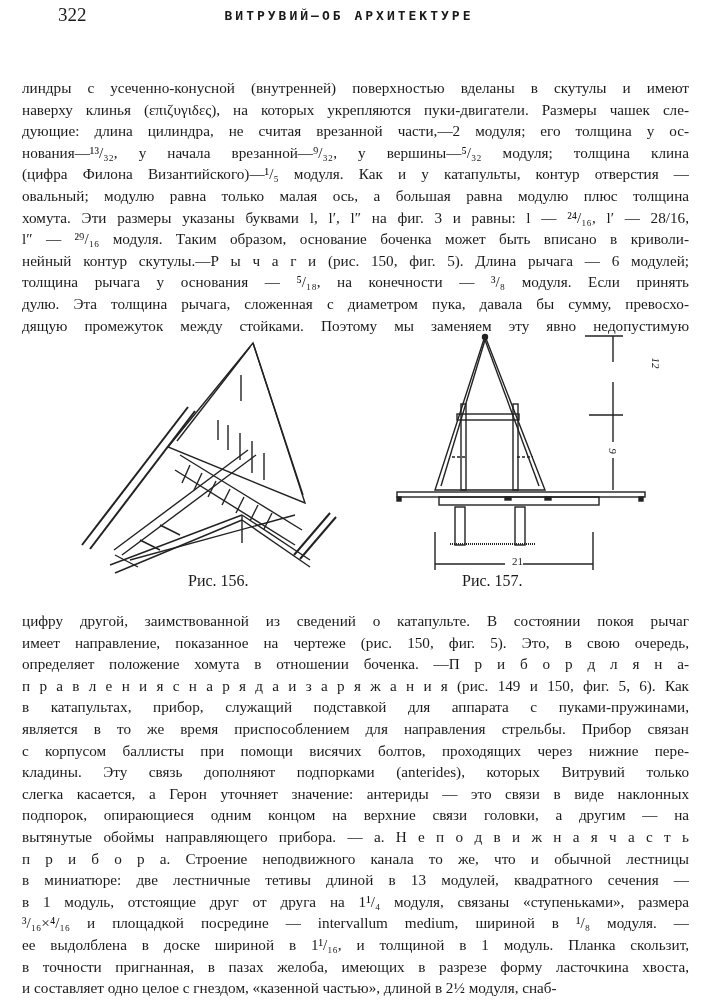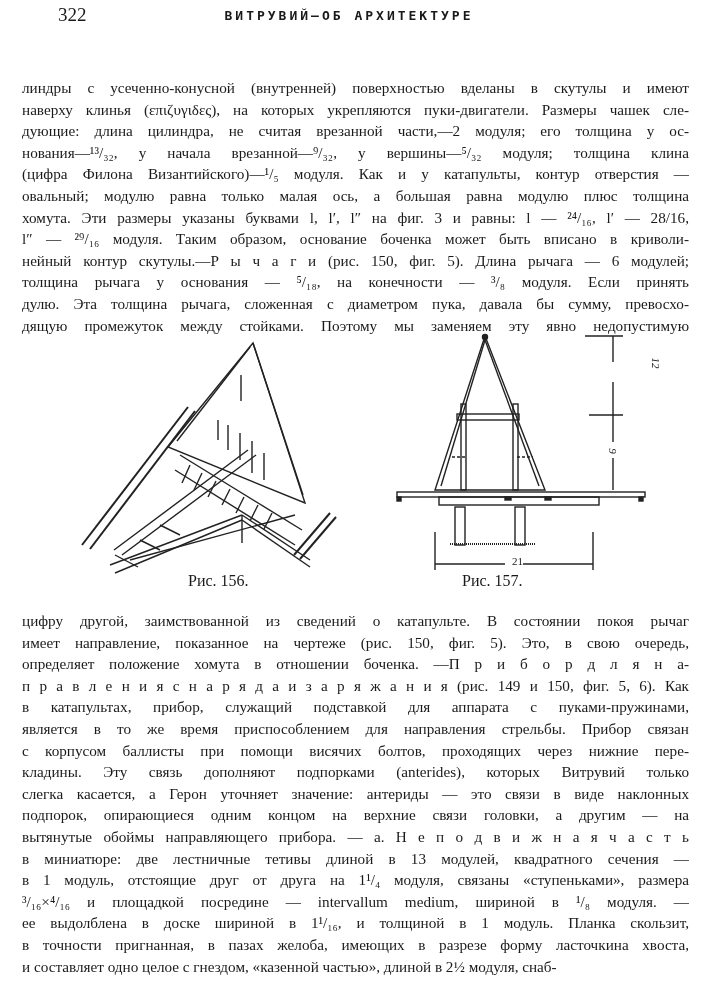--- a/index.html
+++ b/index.html
@@ -130,19 +130,20 @@
   <span class="ln">имеет направление, показанное на чертеже (рис. 150, фиг. 5). Это, в свою очередь,</span>
   <span class="ln">определяет положение хомута в отношении боченка. —П р и б о р  д л я  н а-</span>
   <span class="ln">п р а в л е н и я  с н а р я д а  и  з а р я ж а н и я (рис. 149 и 150, фиг. 5, 6). Как</span>
   <span class="ln">в катапультах, прибор, служащий подставкой для аппарата с пуками-пружинами,</span>
   <span class="ln">является в то же время приспособлением для направления стрельбы. Прибор связан</span>
   <span class="ln">с корпусом баллисты при помощи висячих болтов, проходящих через нижние пере-</span>
   <span class="ln">кладины. Эту связь дополняют подпорками (anterides), которых Витрувий только</span>
   <span class="ln">слегка касается, а Герон уточняет значение: антериды — это связи в виде наклонных</span>
   <span class="ln">подпорок, опирающиеся одним концом на верхние связи головки, а другим — на</span>
   <span class="ln">вытянутые обоймы направляющего прибора. — а. Н е п о д в и ж н а я  ч а с т ь</span>
+  <span class="ln">п р и б о р а. Строение неподвижного канала то же, что и обычной лестницы</span>
   <span class="ln">в миниатюре: две лестничные тетивы длиной в 13 модулей, квадратного сечения —</span>
   <span class="ln">в 1 модуль, отстоящие друг от друга на 1¹/₄ модуля, связаны «ступеньками», размера</span>
   <span class="ln">³/₁₆×⁴/₁₆ и площадкой посредине — intervallum medium, шириной в ¹/₈ модуля. —</span>
   <span class="ln">ее выдолблена в доске шириной в 1¹/₁₆, и толщиной в 1 модуль. Планка скользит,</span>
   <span class="ln">в точности пригнанная, в пазах желоба, имеющих в разрезе форму ласточкина хвоста,</span>
   <span class="ln last">и составляет одно целое с гнездом, «казенной частью», длиной в 2½ модуля, снаб-</span>
 </div>
 
 </body></html>

